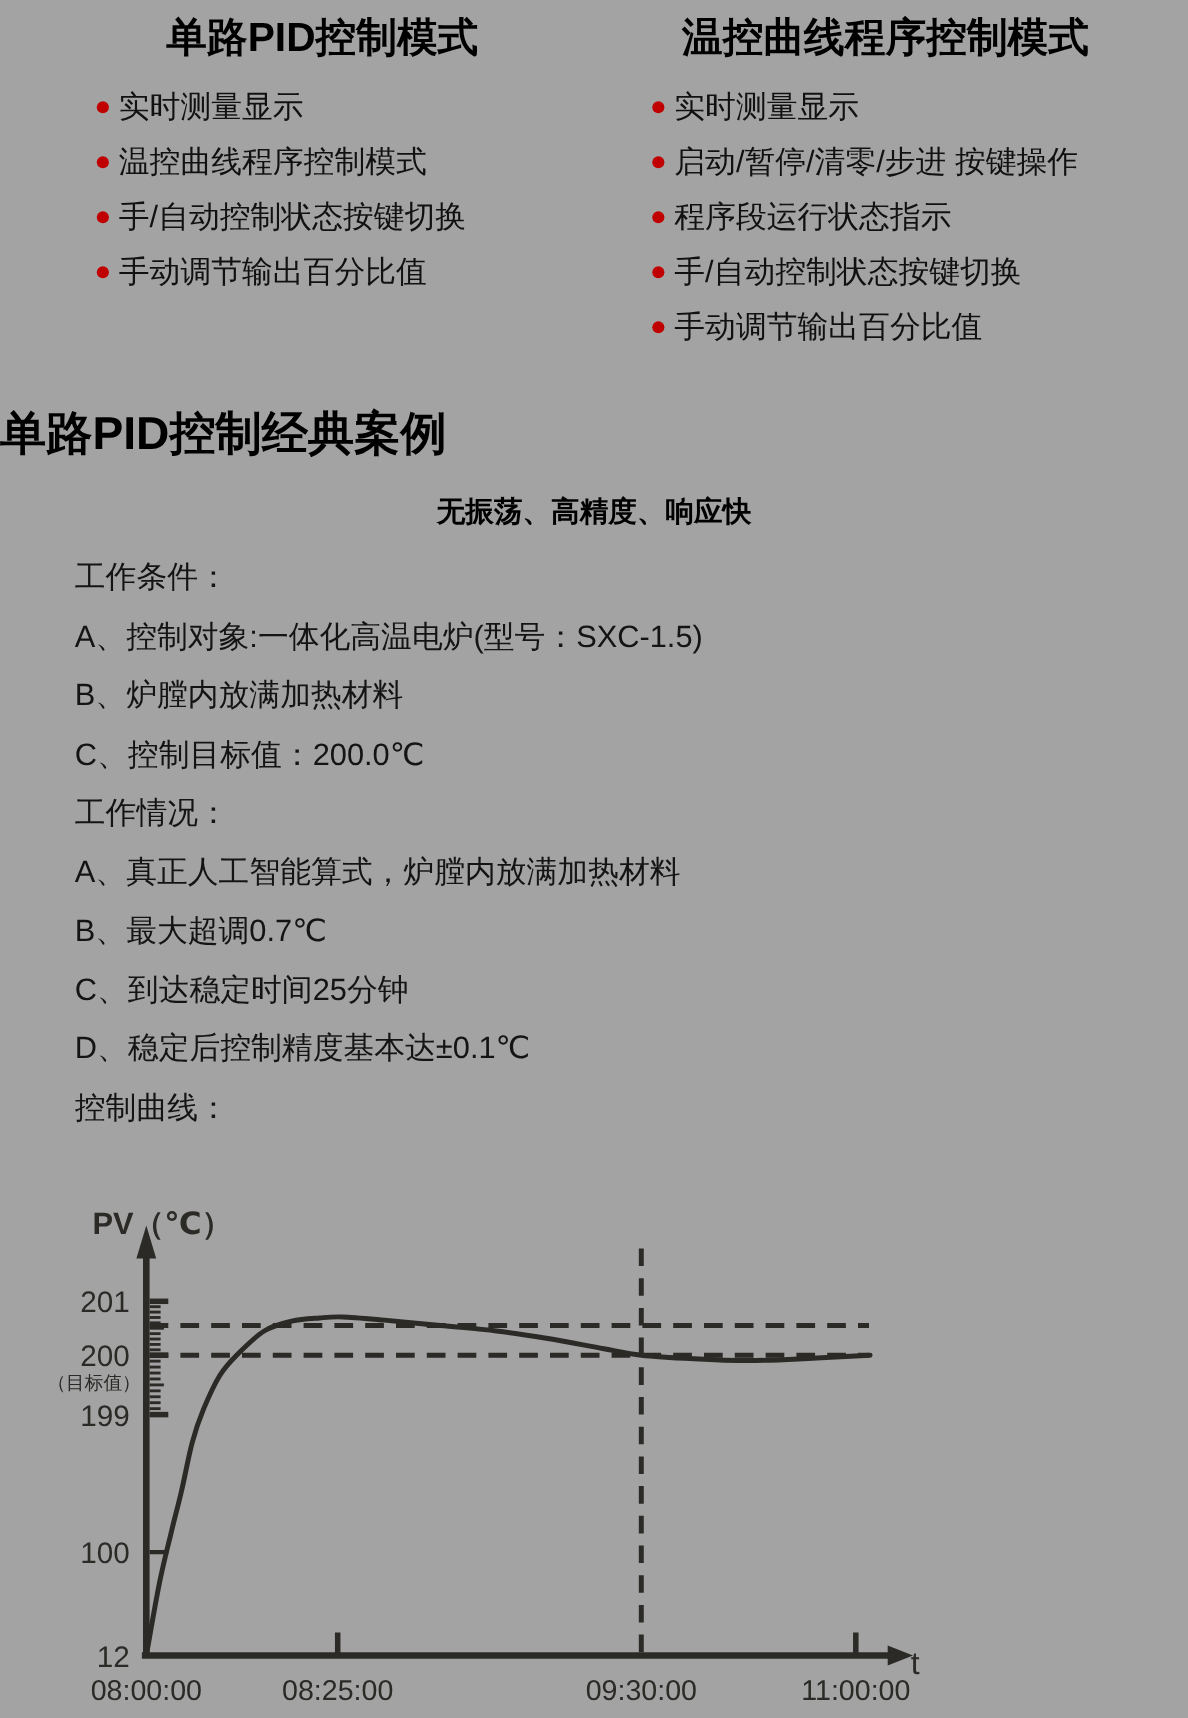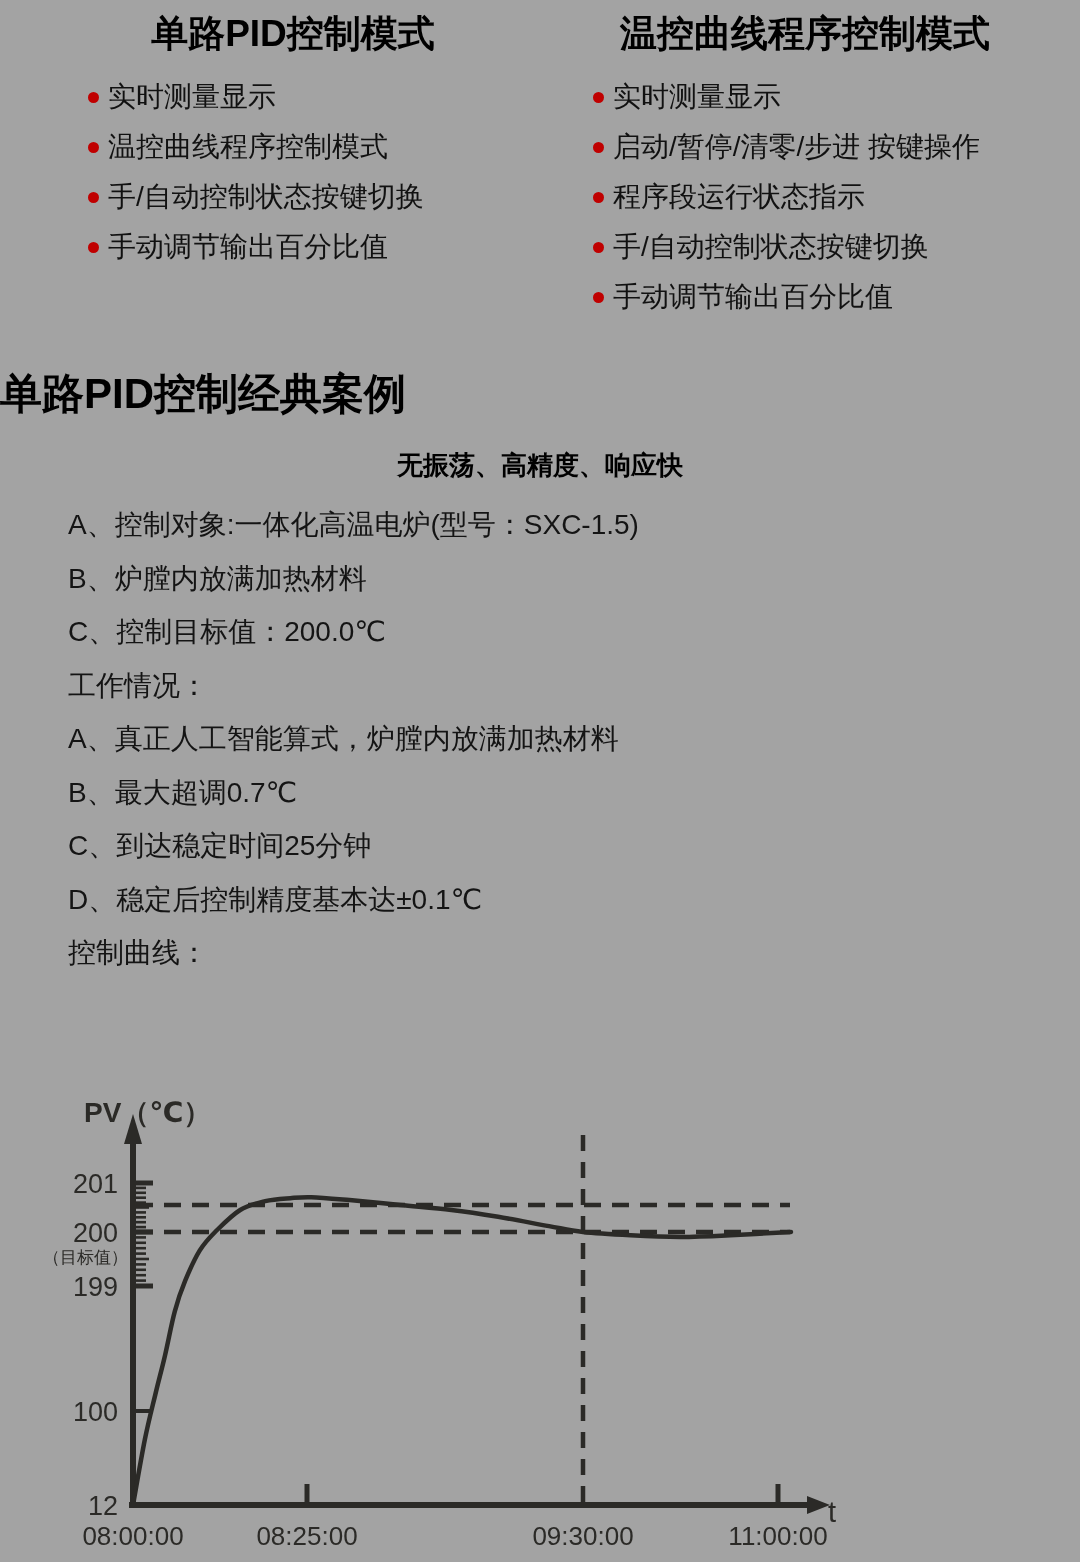--- a/index.html
+++ b/index.html
@@ -78,20 +78,21 @@
             <span class="feature-text">手动调节输出百分比值</span>
           </li>
         </ul>
     </div>
   </section>
 
   <h1 class="case-title">单路PID控制经典案例</h1>
   <h3 class="case-subtitle">无振荡、高精度、响应快</h3>
 
   <div class="body-text">
+    <p>工作条件：</p>
     <div>
         <p>A、控制对象:一体化高温电炉(型号：SXC-1.5)</p>
         <p>B、炉膛内放满加热材料</p>
         <p>C、控制目标值：200.0℃</p>
       </div>
     <p>工作情况：</p>
     <div>
         <p>A、真正人工智能算式，炉膛内放满加热材料</p>
         <p>B、最大超调0.7℃</p>
         <p>C、到达稳定时间25分钟</p>

